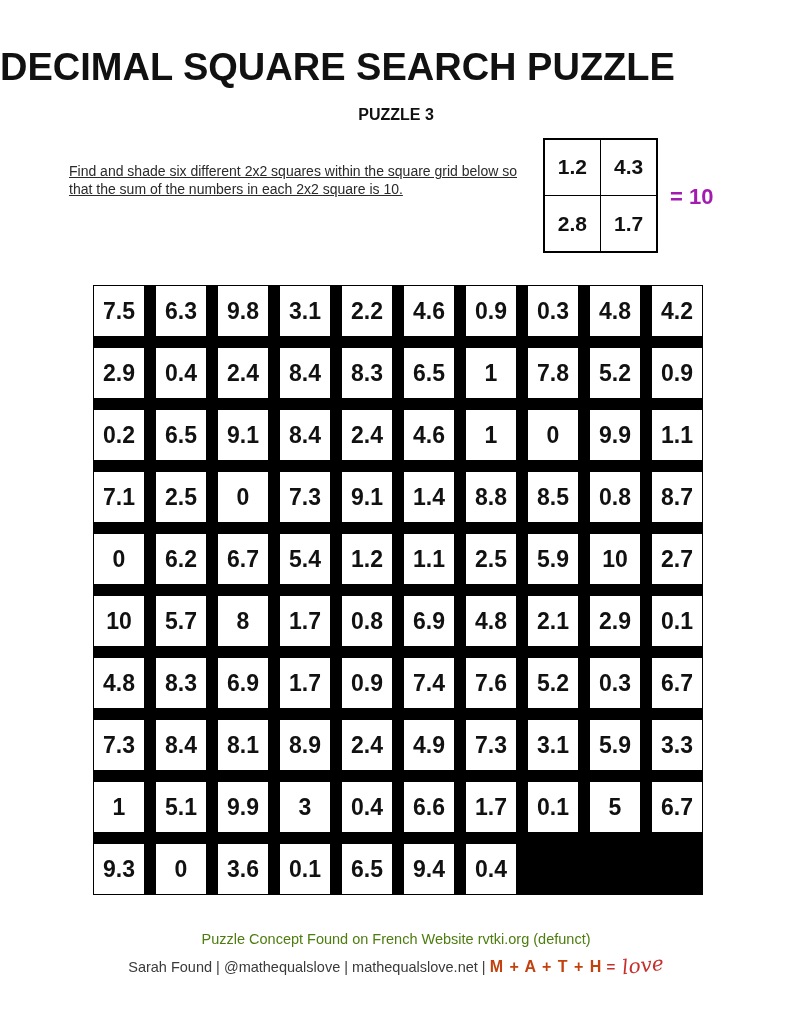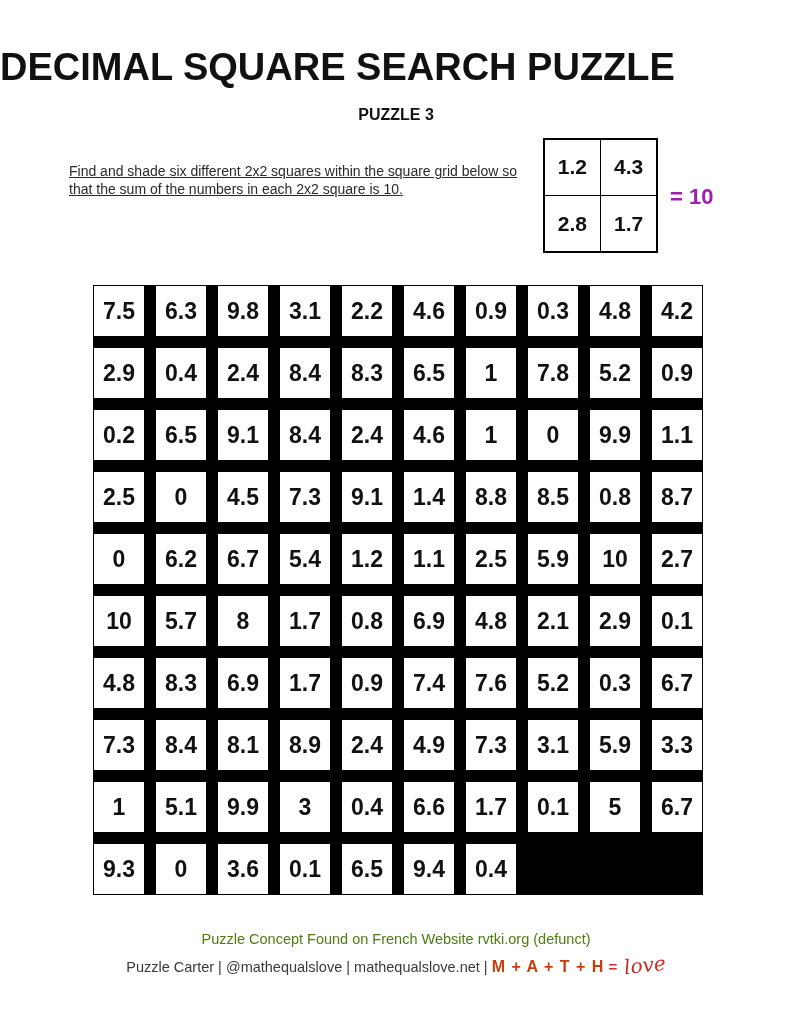--- a/index.html
+++ b/index.html
@@ -189,23 +189,23 @@
       <div class="cell">0.2</div>
       <div class="cell">6.5</div>
       <div class="cell">9.1</div>
       <div class="cell">8.4</div>
       <div class="cell">2.4</div>
       <div class="cell">4.6</div>
       <div class="cell">1</div>
       <div class="cell">0</div>
       <div class="cell">9.9</div>
       <div class="cell">1.1</div>
+      <div class="cell">7.1</div>
       <div class="cell">2.5</div>
       <div class="cell">0</div>
-      <div class="cell">4.5</div>
       <div class="cell">7.3</div>
       <div class="cell">9.1</div>
       <div class="cell">1.4</div>
       <div class="cell">8.8</div>
       <div class="cell">8.5</div>
       <div class="cell">0.8</div>
       <div class="cell">8.7</div>
       <div class="cell">0</div>
       <div class="cell">6.2</div>
       <div class="cell">6.7</div>
@@ -261,21 +261,21 @@
       <div class="cell">3.6</div>
       <div class="cell">0.1</div>
       <div class="cell">6.5</div>
       <div class="cell">9.4</div>
       <div class="cell">0.4</div>
     </div>
 
   <div class="footer-line1">Puzzle Concept Found on French Website rvtki.org (defunct)</div>
 
   <div class="footer-line2">
-    <span>Puzzle Carter</span>
+    <span>Sarah Found</span>
     <span>|</span>
     <span>@mathequalslove</span>
     <span>|</span>
     <span>mathequalslove.net</span>
     <span>|</span>
     <span class="brand-letters">M + A + T + H</span>
     <span class="brand-equals red">=</span>
     <span class="brand-love red">love</span>
   </div>
 

